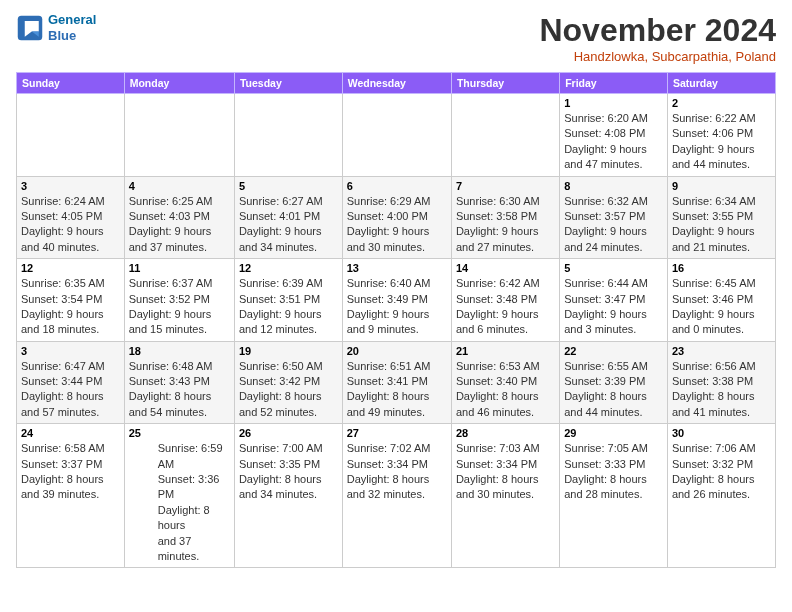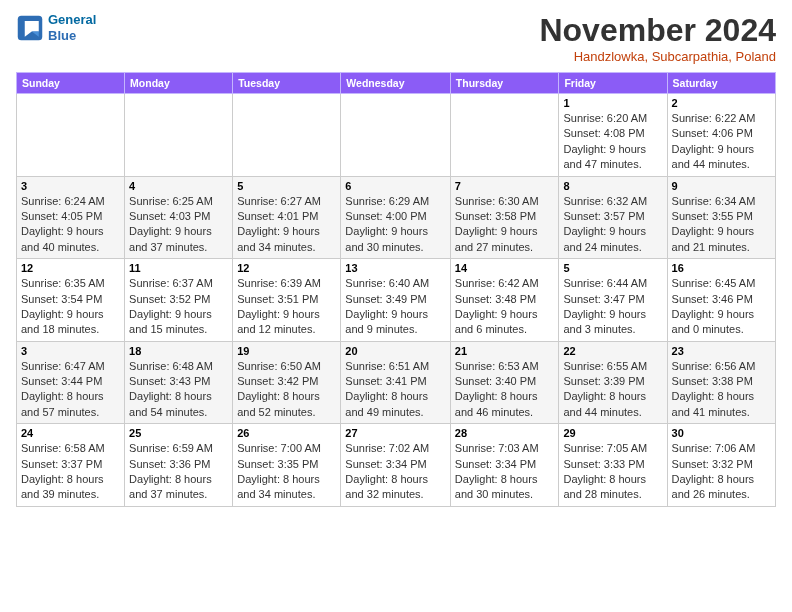--- a/index.html
+++ b/index.html
@@ -302,21 +302,21 @@
         <tr>
           <td>
             <span class="day-num">24</span>
             <div class="day-info" style="white-space: pre-line;">Sunrise: 6:58 AM
 Sunset: 3:37 PM
 Daylight: 8 hours
 and 39 minutes.</div>
           </td>
           <td>
             <span class="day-num">25</span>
-            <div class="day-info" style="white-space: pre-line;">Sunrise: 6:59 AM
+            <div class="day-info" style="white-space: pre-line; margin-left: 29px;">Sunrise: 6:59 AM
 Sunset: 3:36 PM
 Daylight: 8 hours
 and 37 minutes.</div>
           </td>
           <td>
             <span class="day-num">26</span>
             <div class="day-info" style="white-space: pre-line;">Sunrise: 7:00 AM
 Sunset: 3:35 PM
 Daylight: 8 hours
 and 34 minutes.</div>

